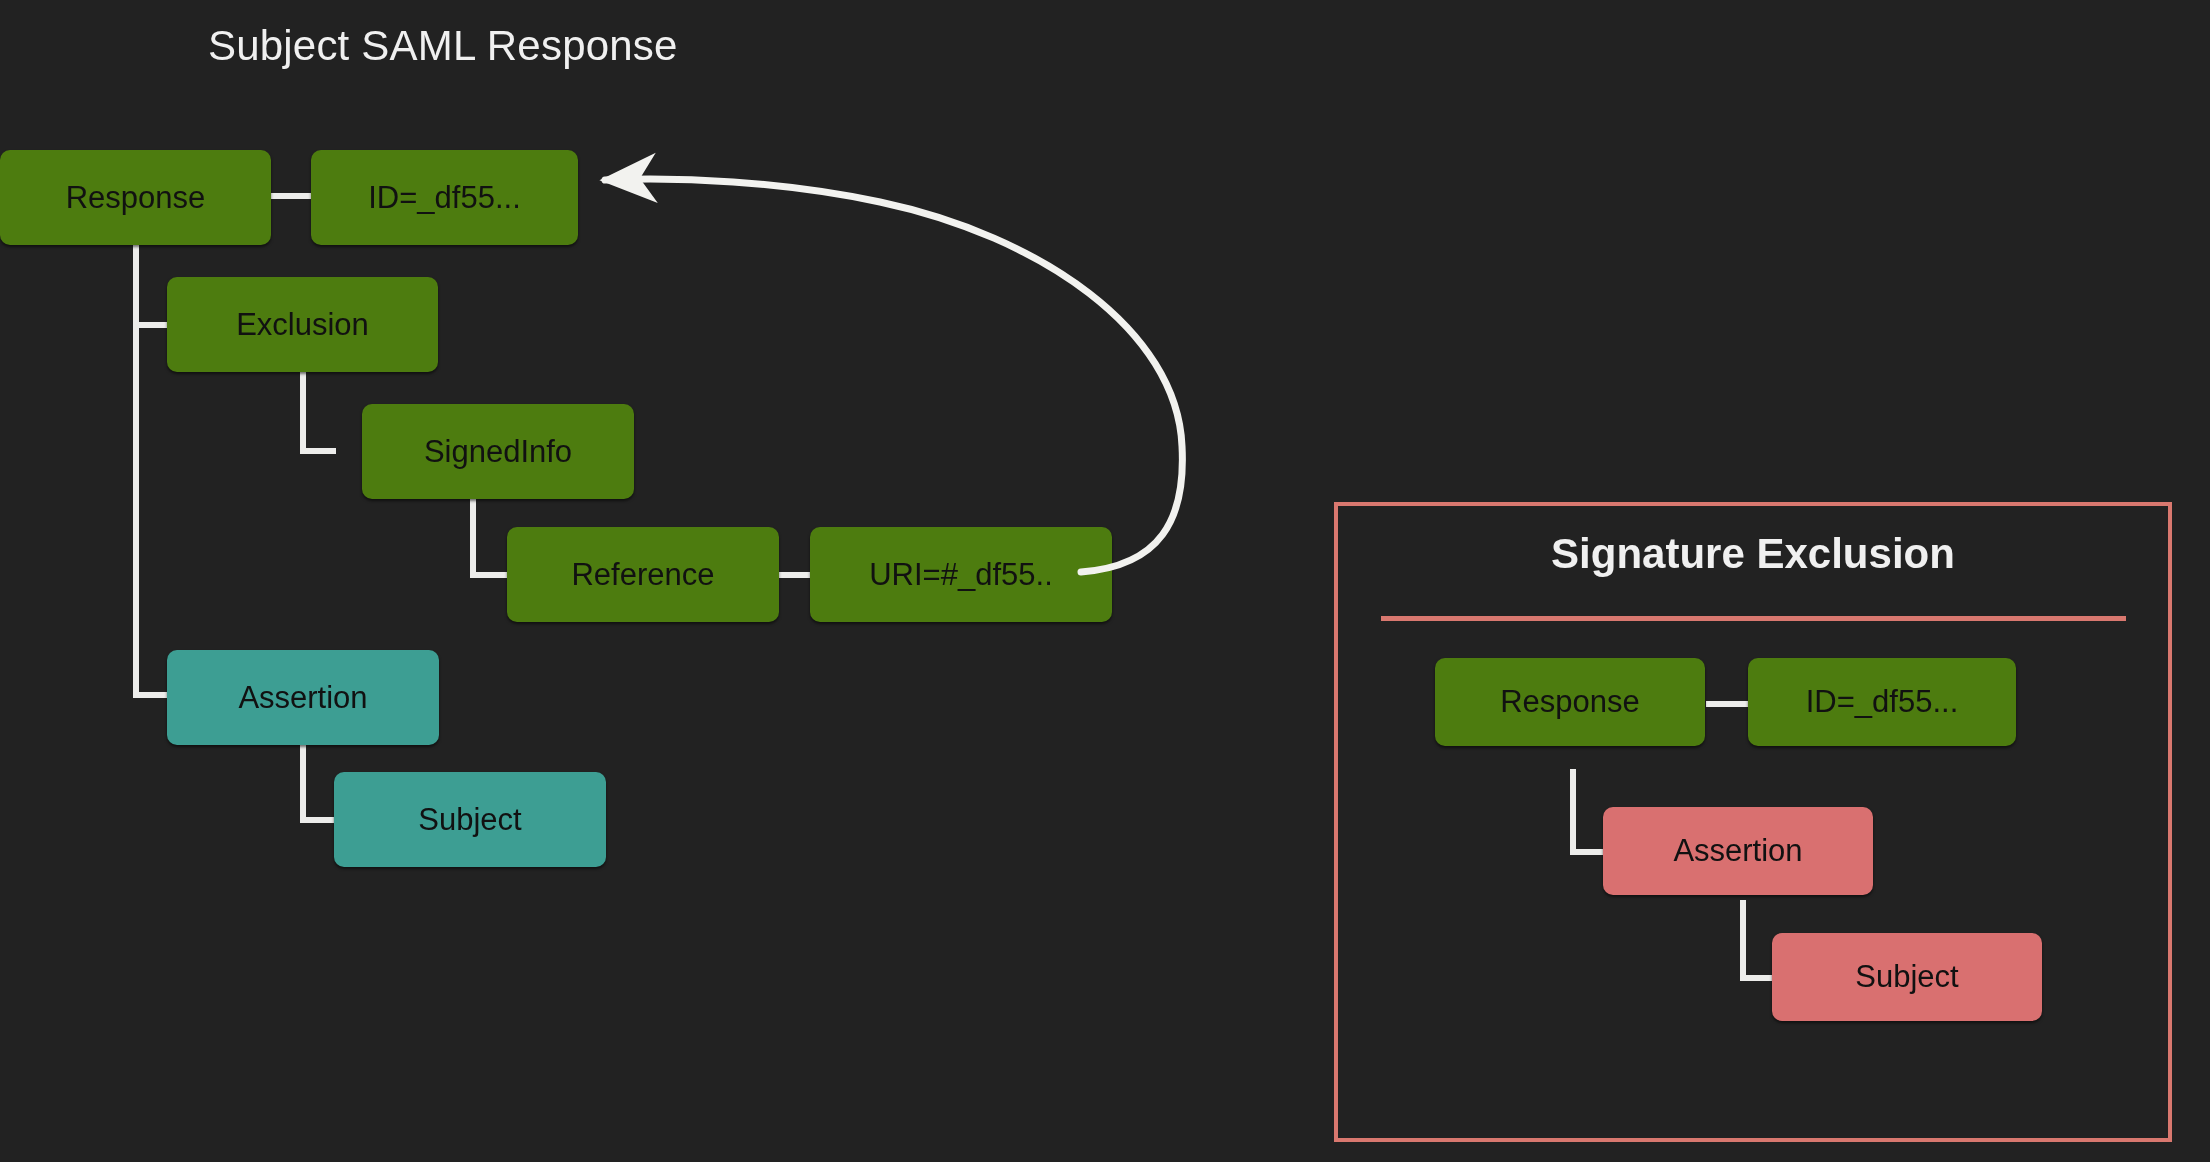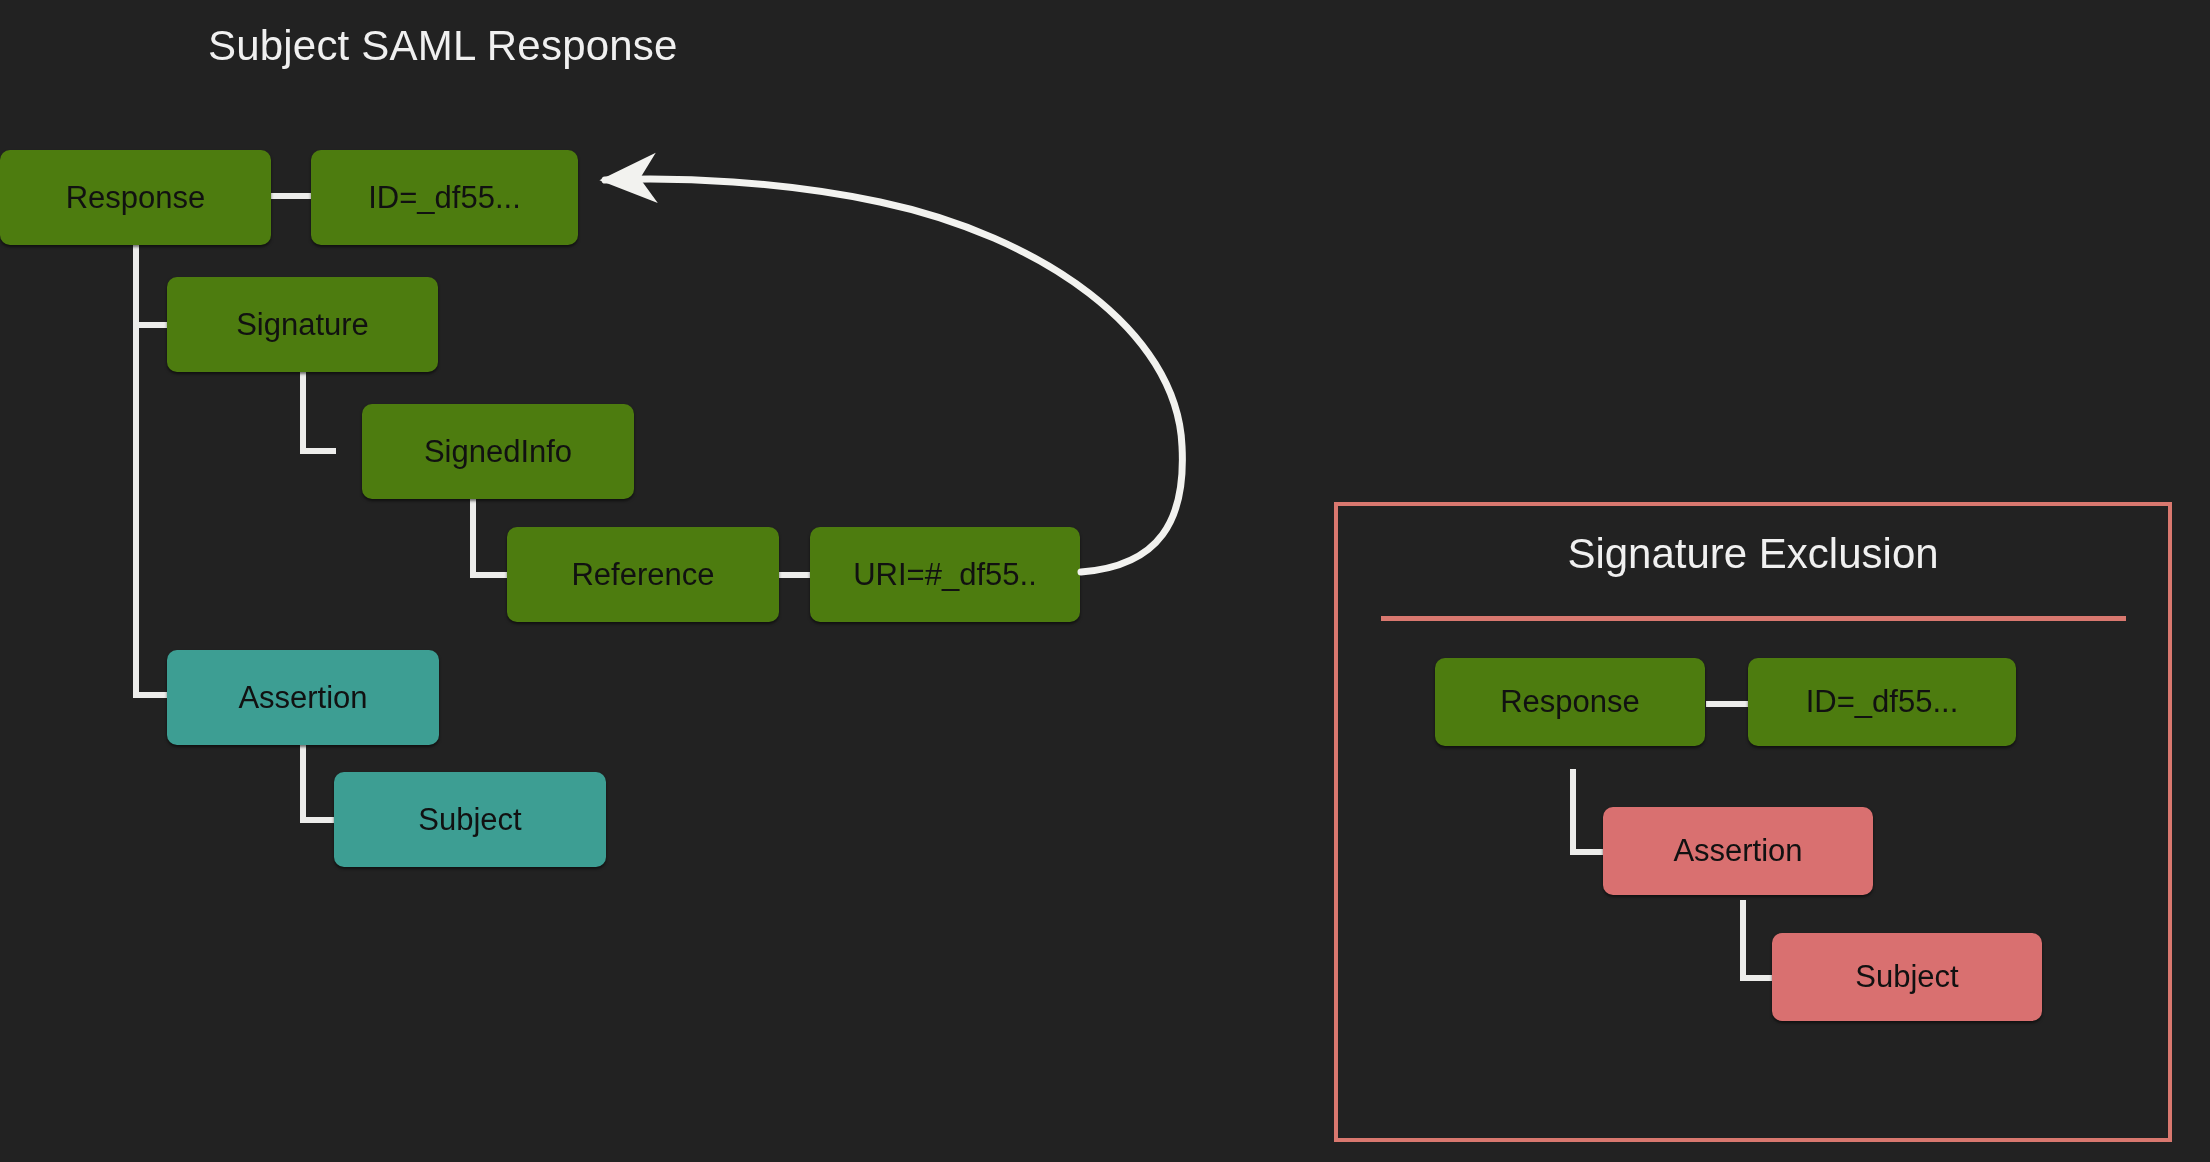--- a/index.html
+++ b/index.html
@@ -43,21 +43,21 @@
 
   .panel {
     position:absolute;
     border:4px solid #d9786f;
     background:transparent;
   }
   .panel-title {
     position:absolute;
     color:#f0f0f0;
     font-size:42px;
-    font-weight:400;
+    font-weight:700;
     white-space:nowrap;
     text-align:center;
   }
   .panel-divider {
     position:absolute;
     height:5px;
     background:#d9786f;
   }
 
   svg.overlay {
@@ -95,32 +95,32 @@
 
   <div class="node blue" style="left:0px; top:150px; width:271px; height:95px;">
     <span>Response</span>
   </div>
 
   <div class="node blue" style="left:311px; top:150px; width:267px; height:95px;">
     <span>ID=_df55...</span>
   </div>
 
   <div class="node blue" style="left:167px; top:277px; width:271px; height:95px;">
-    <span>Signature</span>
+    <span>Exclusion</span>
   </div>
 
   <div class="node blue" style="left:334px; top:404px; width:272px; height:95px;margin-left:28px;">
     <span>SignedInfo</span>
   </div>
 
   <div class="node blue" style="left:507px; top:527px; width:272px; height:95px;">
     <span>Reference</span>
   </div>
 
-  <div class="node blue" style="left:810px; top:527px; width:270px; height:95px;">
+  <div class="node blue" style="left:810px; top:527px; width:302px; height:95px;">
     <span>URI=#_df55..</span>
   </div>
 
   <div class="node teal" style="left:167px; top:650px; width:272px; height:95px;">
     <span>Assertion</span>
   </div>
 
   <div class="node teal" style="left:334px; top:772px; width:272px; height:95px;">
     <span>Subject</span>
   </div>

